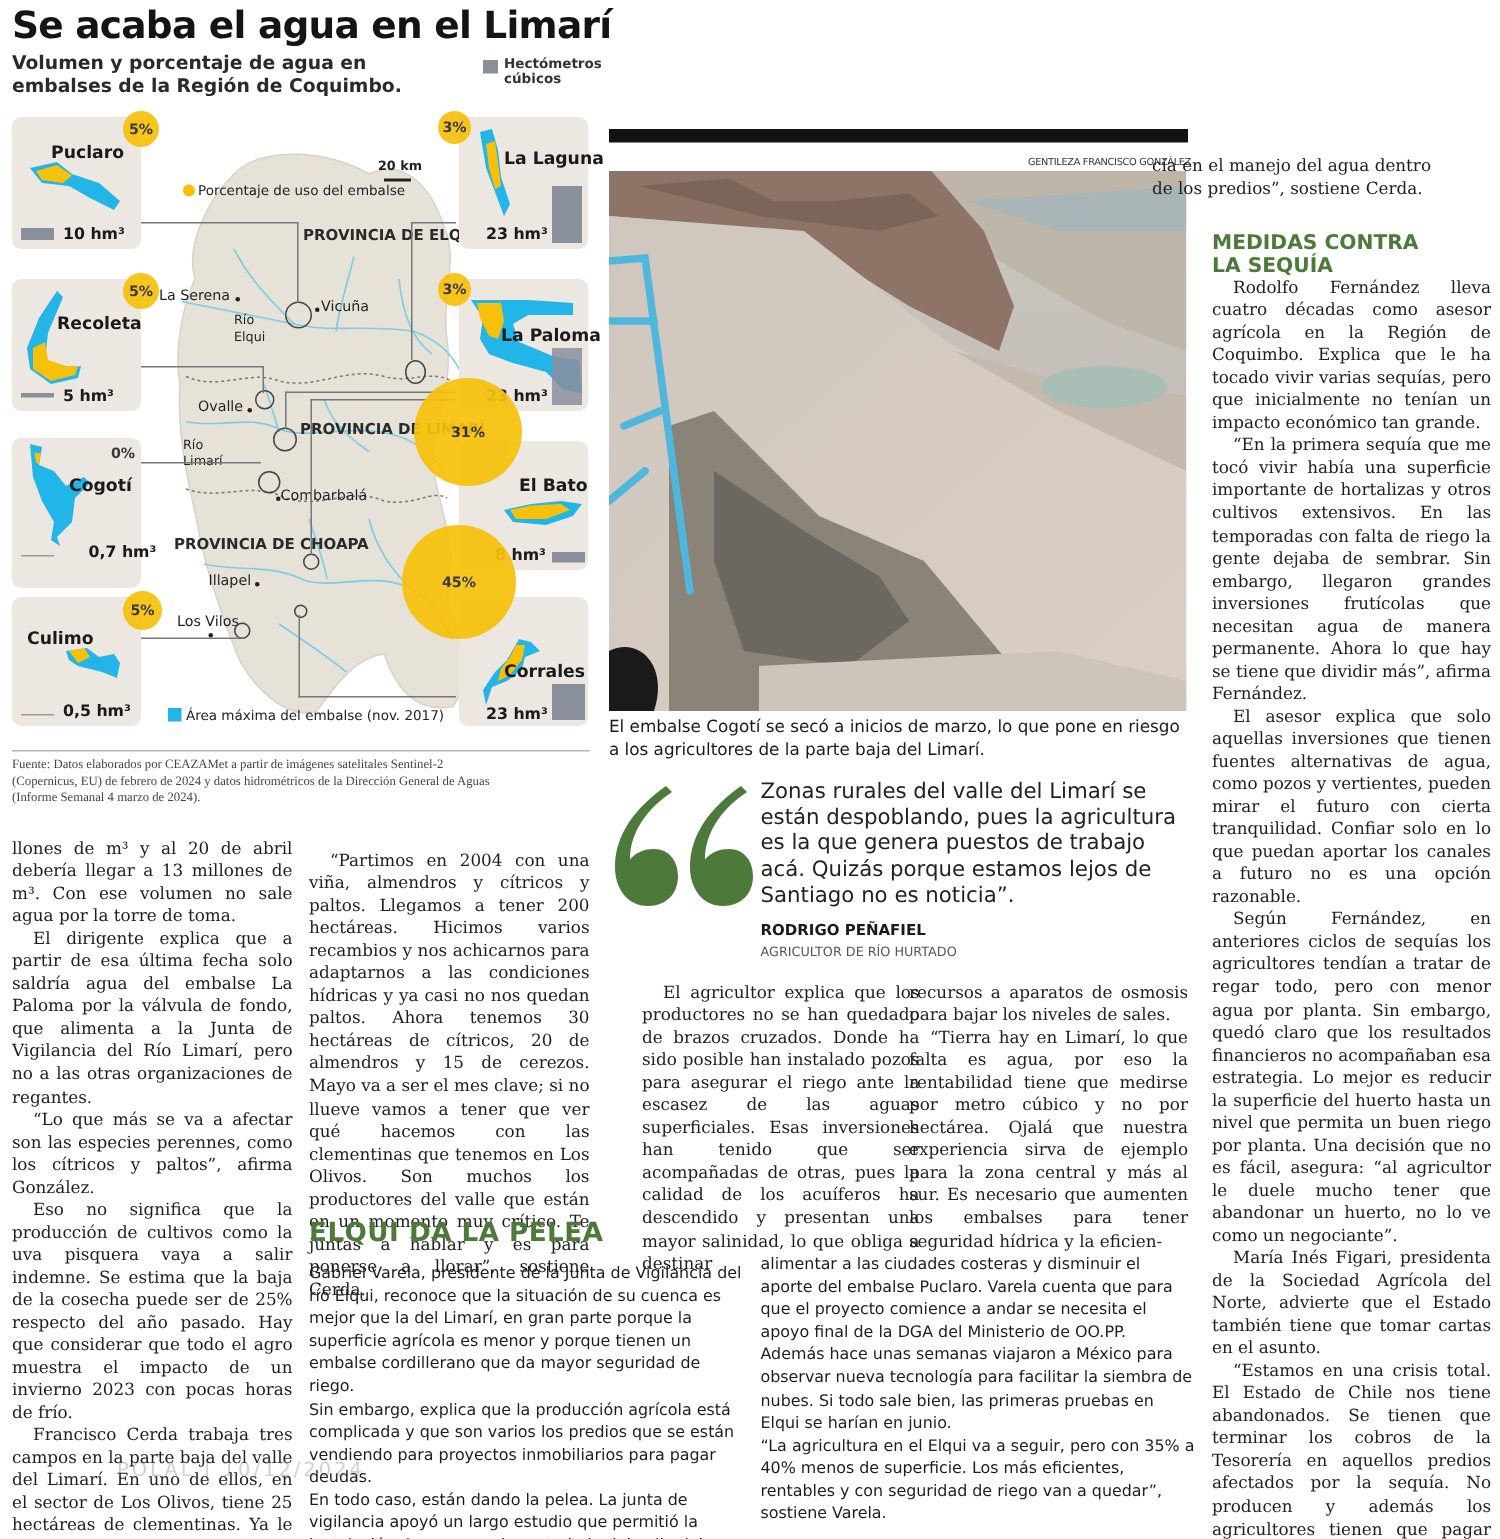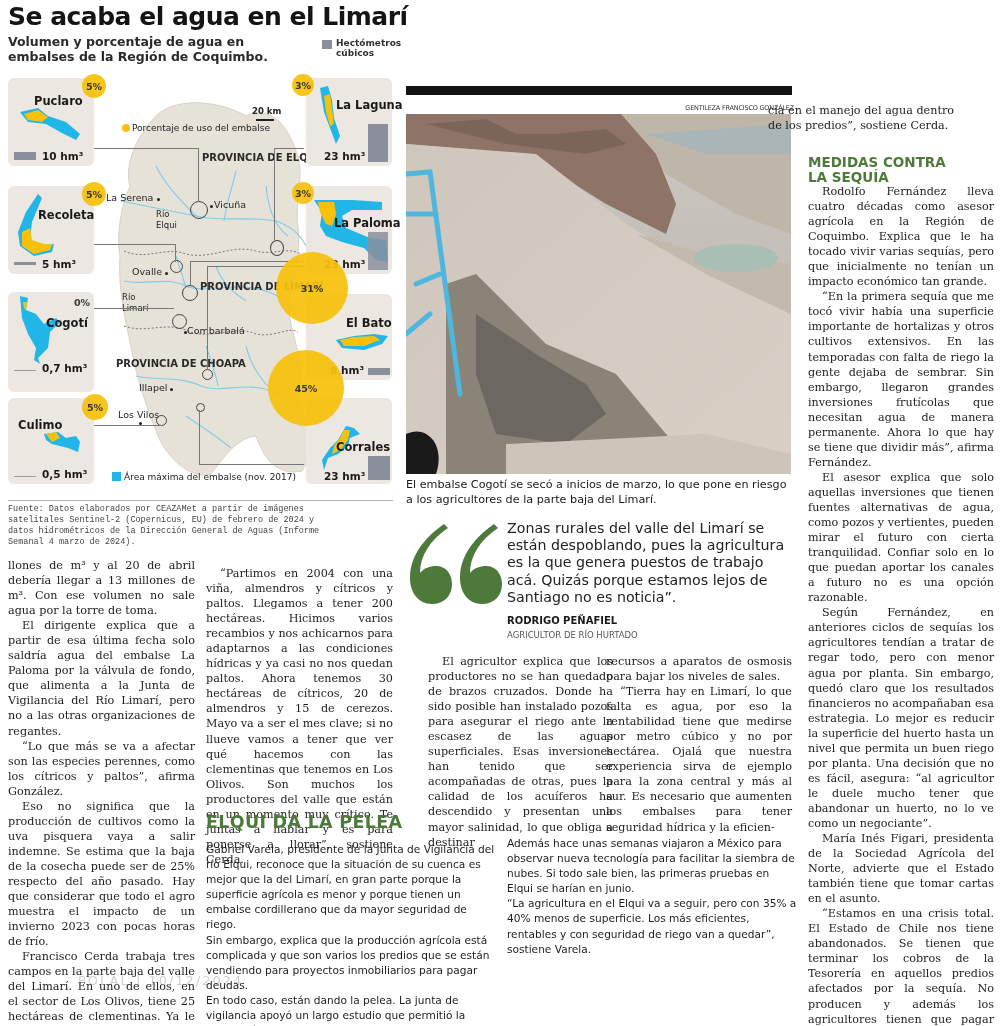--- a/index.html
+++ b/index.html
@@ -23,21 +23,21 @@
   .box .line{position:absolute;height:1px;background:#999;}
   .pct{position:absolute;border-radius:50%;background:#f7c10b;opacity:0.93;font-family:"DejaVu Sans","Liberation Sans",sans-serif;font-weight:bold;font-size:9.5px;color:#2b2b2b;display:flex;align-items:center;justify-content:center;}
   .lake{position:absolute;}
   .maplabel{position:absolute;font-family:"DejaVu Sans","Liberation Sans",sans-serif;font-size:9.5px;color:#1f1f1f;white-space:nowrap;}
   .prov{position:absolute;font-family:"DejaVu Sans","Liberation Sans",sans-serif;font-size:10px;font-weight:bold;color:#2a2a2a;line-height:14px;text-align:center;white-space:nowrap;}
   .dot{position:absolute;width:3px;height:3px;border-radius:50%;background:#222;}
   .ring{position:absolute;border:1.4px solid #444;border-radius:50%;}
   .conn{position:absolute;border-color:#777;border-style:solid;border-width:0;}
 
   #map-divider{left:8px;top:500px;width:385px;height:1px;background:#b5b5b5;}
-  #source{left:8px;top:504px;width:320px;font-family:Liberation Mono, monospace;font-size:8.5px;line-height:11px;color:#444;}
+  #source{left:8px;top:504px;width:320px;font-family:Liberation Serif, serif;font-size:8.5px;line-height:11px;color:#444;}
 
   
   .col{position:absolute;font-size:11.2px;line-height:15.05px;text-align:justify;hyphens:auto;color:#1d1d1d;}
   .col p{text-indent:14px;}
   .col p.noind{text-indent:0;}
   .sanscol{position:absolute;font-family:"DejaVu Sans","Liberation Sans",sans-serif;font-size:10.6px;line-height:15.1px;color:#1d1d1d;}
 
   #topbar{left:406px;top:86px;width:386px;height:9px;background:#121212;}
   #credit{left:560px;top:104px;width:234px;text-align:right;font-family:"DejaVu Sans","Liberation Sans",sans-serif;font-size:6.5px;letter-spacing:-0.2px;color:#333;}
   #photo{left:406px;top:114px;width:385px;height:360px;overflow:hidden;}
@@ -154,21 +154,21 @@
   </div>
   <div class="pct" style="left:76px;top:106px;width:24px;height:24px;">5%</div>
 
   <div class="box" style="left:2px;top:216px;height:100px;">
     <svg class="lake" style="left:6px;top:2px" width="50" height="72">
         <path d="M6 2 L14 4 L12 16 L22 20 L30 30 L42 24 L46 28 L36 38 L34 54 L24 64 L26 70 L20 66 L22 54 L14 40 L8 24 Z" fill="#21b5e8"></path>
         <path d="M9 8 L13 8 L12 16 L10 14 Z" fill="#f7c10b"></path>
       </svg>
     <div class="name" style="left:38px;top:24px;">Cogotí</div>
     <div class="line" style="left:6px;top:78px;width:22px;"></div>
-    <div class="vol" style="left:34px;top:70px;">0,7 hm³</div>
+    <div class="vol" style="left:51px;top:70px;">0,7 hm³</div>
   </div>
   <div class="pct" style="left:64px;top:216px;width:24px;height:20px;background:transparent;">0%</div>
 
   <div class="box" style="left:2px;top:322px;height:86px;">
     <svg class="lake" style="left:34px;top:30px" width="40" height="26">
         <path d="M2 6 L16 4 L24 10 L34 8 L38 14 L36 24 L26 20 L10 16 L4 12 Z" fill="#21b5e8"></path>
         <path d="M4 6 L14 4 L18 10 L10 14 Z" fill="#f7c10b"></path>
       </svg>
     <div class="name" style="left:10px;top:20px;">Culimo</div>
     <div class="line" style="left:6px;top:78px;width:22px;"></div>
@@ -307,17 +307,18 @@
 
 </div>
 
 <div id="elqui-head" class="green-head">ELQUI DA LA PELEA</div>
 <div class="sanscol" style="left:206px;top:842px;width:290px;">
   <p>Gabriel Varela, presidente de la Junta de Vigilancia del río Elqui, reconoce que la situación de su cuenca es mejor que la del Limarí, en gran parte porque la superficie agrícola es menor y porque tienen un embalse cordillerano que da mayor seguridad de riego.</p>
   <p>Sin embargo, explica que la producción agrícola está complicada y que son varios los predios que se están vendiendo para proyectos inmobiliarios para pagar deudas.</p>
   <p>En todo caso, están dando la pelea. La junta de vigilancia apoyó un largo estudio que permitió la instalación de pozos en la parte baja del valle del Elqui para</p>
 </div>
 <div class="sanscol" style="left:507px;top:836px;width:290px;">
+  <p>alimentar a las ciudades costeras y disminuir el aporte del embalse Puclaro. Varela cuenta que para que el proyecto comience a andar se necesita el apoyo final de la DGA del Ministerio de OO.PP.</p>
   <p>Además hace unas semanas viajaron a México para observar nueva tecnología para facilitar la siembra de nubes. Si todo sale bien, las primeras pruebas en Elqui se harían en junio.</p>
   <p>“La agricultura en el Elqui va a seguir, pero con 35% a 40% menos de superficie. Los más eficientes, rentables y con seguridad de riego van a quedar”, sostiene Varela.</p>
 </div>
 
 <div id="watermark" class="abs">POLAL | 10/12/2024</div>
 
 </body></html>

